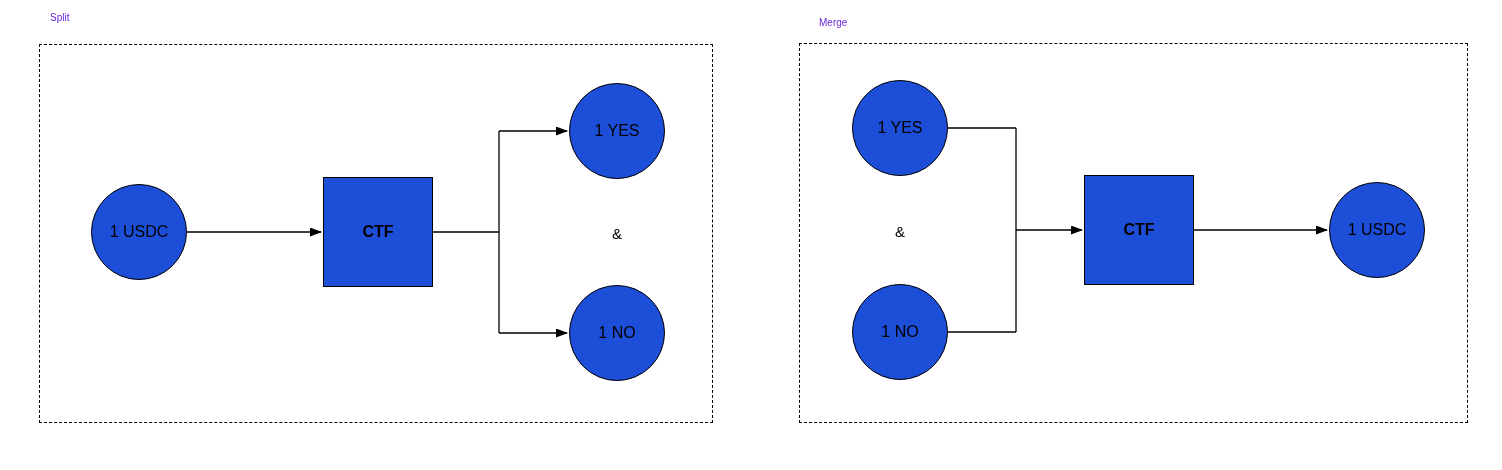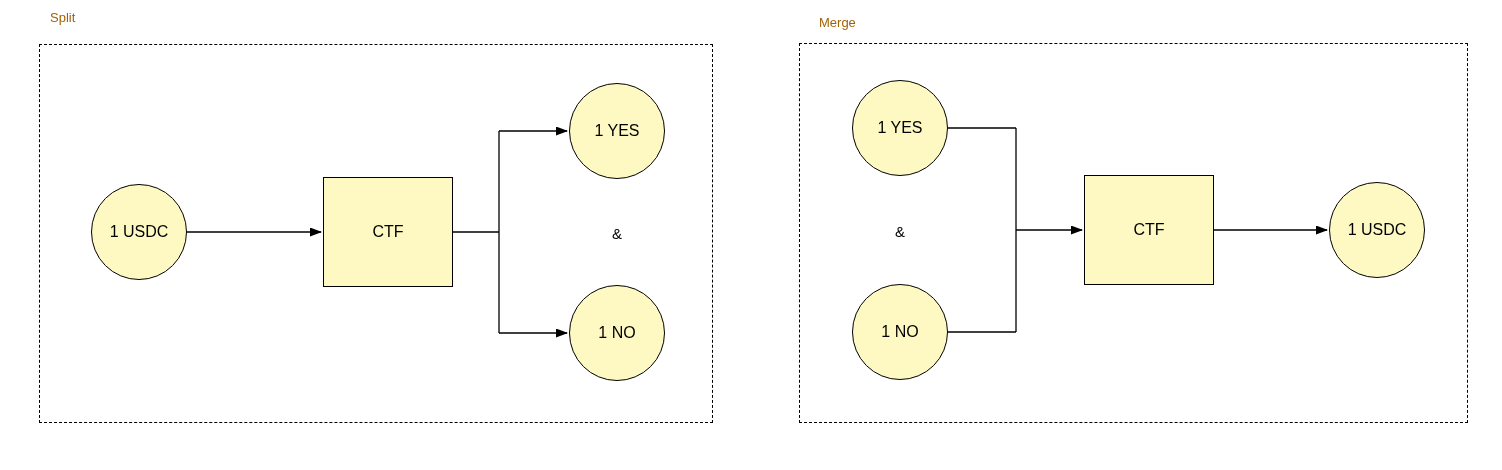--- a/index.html
+++ b/index.html
@@ -11,58 +11,59 @@
   }
   .canvas {
     position: relative;
     width: 1502px;
     height: 470px;
     background: #ffffff;
     overflow: hidden;
   }
   .panel-title {
     position: absolute;
-    font-size: 13px;
+    font-size: 10px;
     line-height: 15px;
-    color: #a16207;
+    color: #6d28d9;
     white-space: nowrap;
   }
   .panel {
     position: absolute;
     border: 1px dashed #000000;
     box-sizing: border-box;
     background: #ffffff;
   }
   .panel svg.connectors {
     position: absolute;
     left: 0;
     top: 0;
     pointer-events: none;
   }
   .node {
     position: absolute;
     box-sizing: border-box;
-    background: #fef9c3;
+    background: #1d4ed8;
     border: 1.3px solid #000000;
     display: flex;
     align-items: center;
     justify-content: center;
     font-size: 16px;
     line-height: 1;
     text-align: center;
     white-space: nowrap;
   }
   .circle {
     width: 96px;
     height: 96px;
     border-radius: 50%;
   }
   .box {
-    width: 130px;
+    width: 110px;
     height: 110px;
+    font-weight: bold;
   }
   .amp {
     position: absolute;
     font-size: 15px;
     line-height: 1;
     transform: translate(-50%, -50%);
     white-space: nowrap;
   }
   
   .panel.split { left: 39px; top: 44px; width: 674px; height: 379px; }

